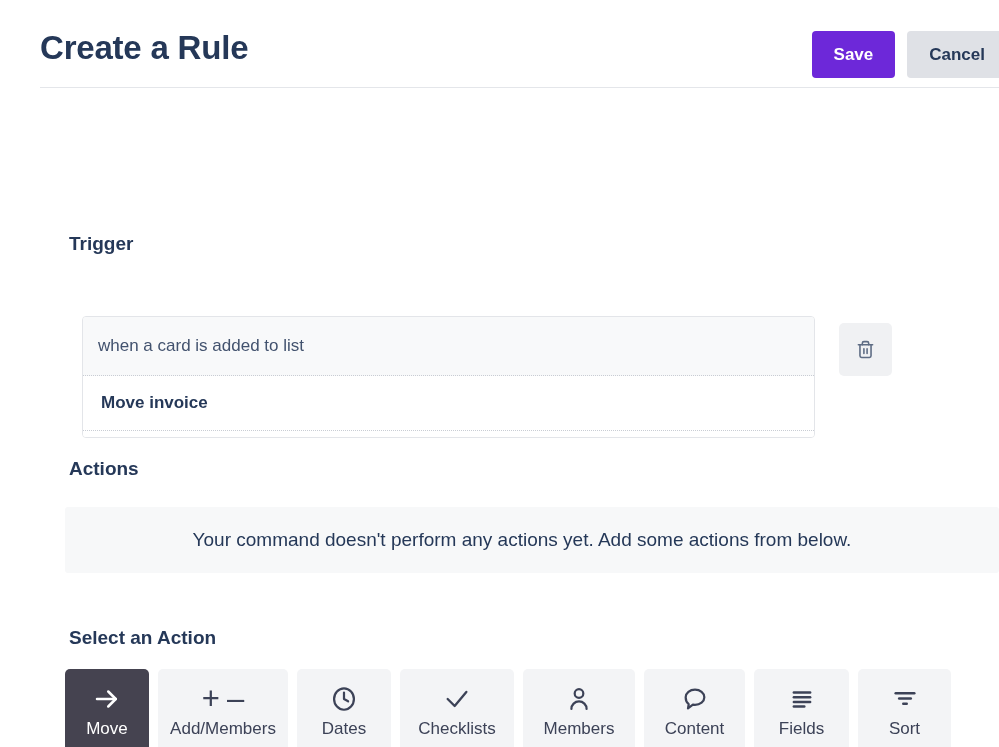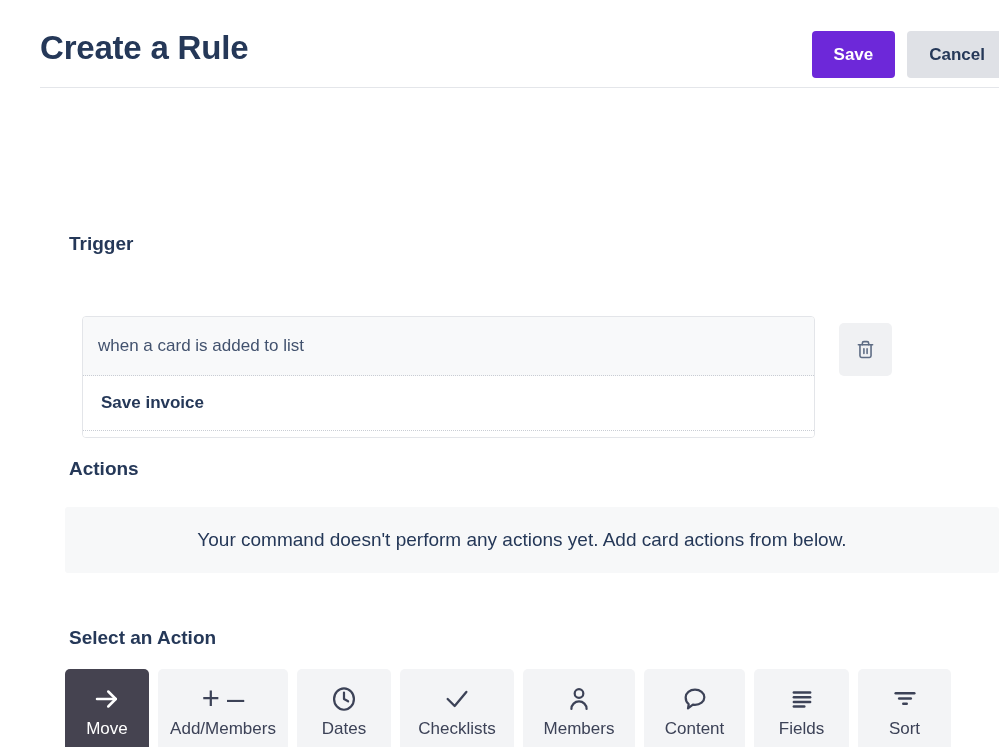--- a/index.html
+++ b/index.html
@@ -217,38 +217,38 @@
   <div class="divider"></div>
 </div>
 
 <div class="content">
 
   <h2 class="section-heading h-trigger">Trigger</h2>
 
   <div class="trigger-wrap">
     <div class="trigger-card">
       <div class="trigger-row-1">when a card is added to list</div>
-      <div class="trigger-row-2">Save invoice</div>
+      <div class="trigger-row-2">Move invoice</div>
       <div class="trigger-row-3"></div>
     </div>
 
     <button class="trash-btn">
       <span>
         <svg width="19" height="21" viewBox="0 0 24 24" fill="none" stroke="#5e6c84" stroke-width="2" stroke-linecap="round" stroke-linejoin="round">
           <polyline points="3 6 5 6 21 6"></polyline>
           <path d="M19 6v14a2 2 0 0 1-2 2H7a2 2 0 0 1-2-2V6m3 0V4a2 2 0 0 1 2-2h4a2 2 0 0 1 2 2v2"></path>
           <line x1="10" y1="11" x2="10" y2="17"></line>
           <line x1="14" y1="11" x2="14" y2="17"></line>
         </svg>
       </span>
     </button>
   </div>
 
   <h2 class="section-heading h-actions">Actions</h2>
-  <div class="actions-empty">Your command doesn't perform any actions yet. Add card actions from below.</div>
+  <div class="actions-empty">Your command doesn't perform any actions yet. Add some actions from below.</div>
 
   <h2 class="section-heading h-select">Select an Action</h2>
 
   <div class="tiles">
 
     <button class="tile selected" style="width:84px">
       <span class="tile-icon">
         <svg width="30" height="30" viewBox="0 0 24 24" fill="none" stroke="#ffffff" stroke-width="2" stroke-linecap="round" stroke-linejoin="round">
           <line x1="4" y1="12" x2="19" y2="12"></line>
           <polyline points="13 6 19 12 13 18"></polyline>

